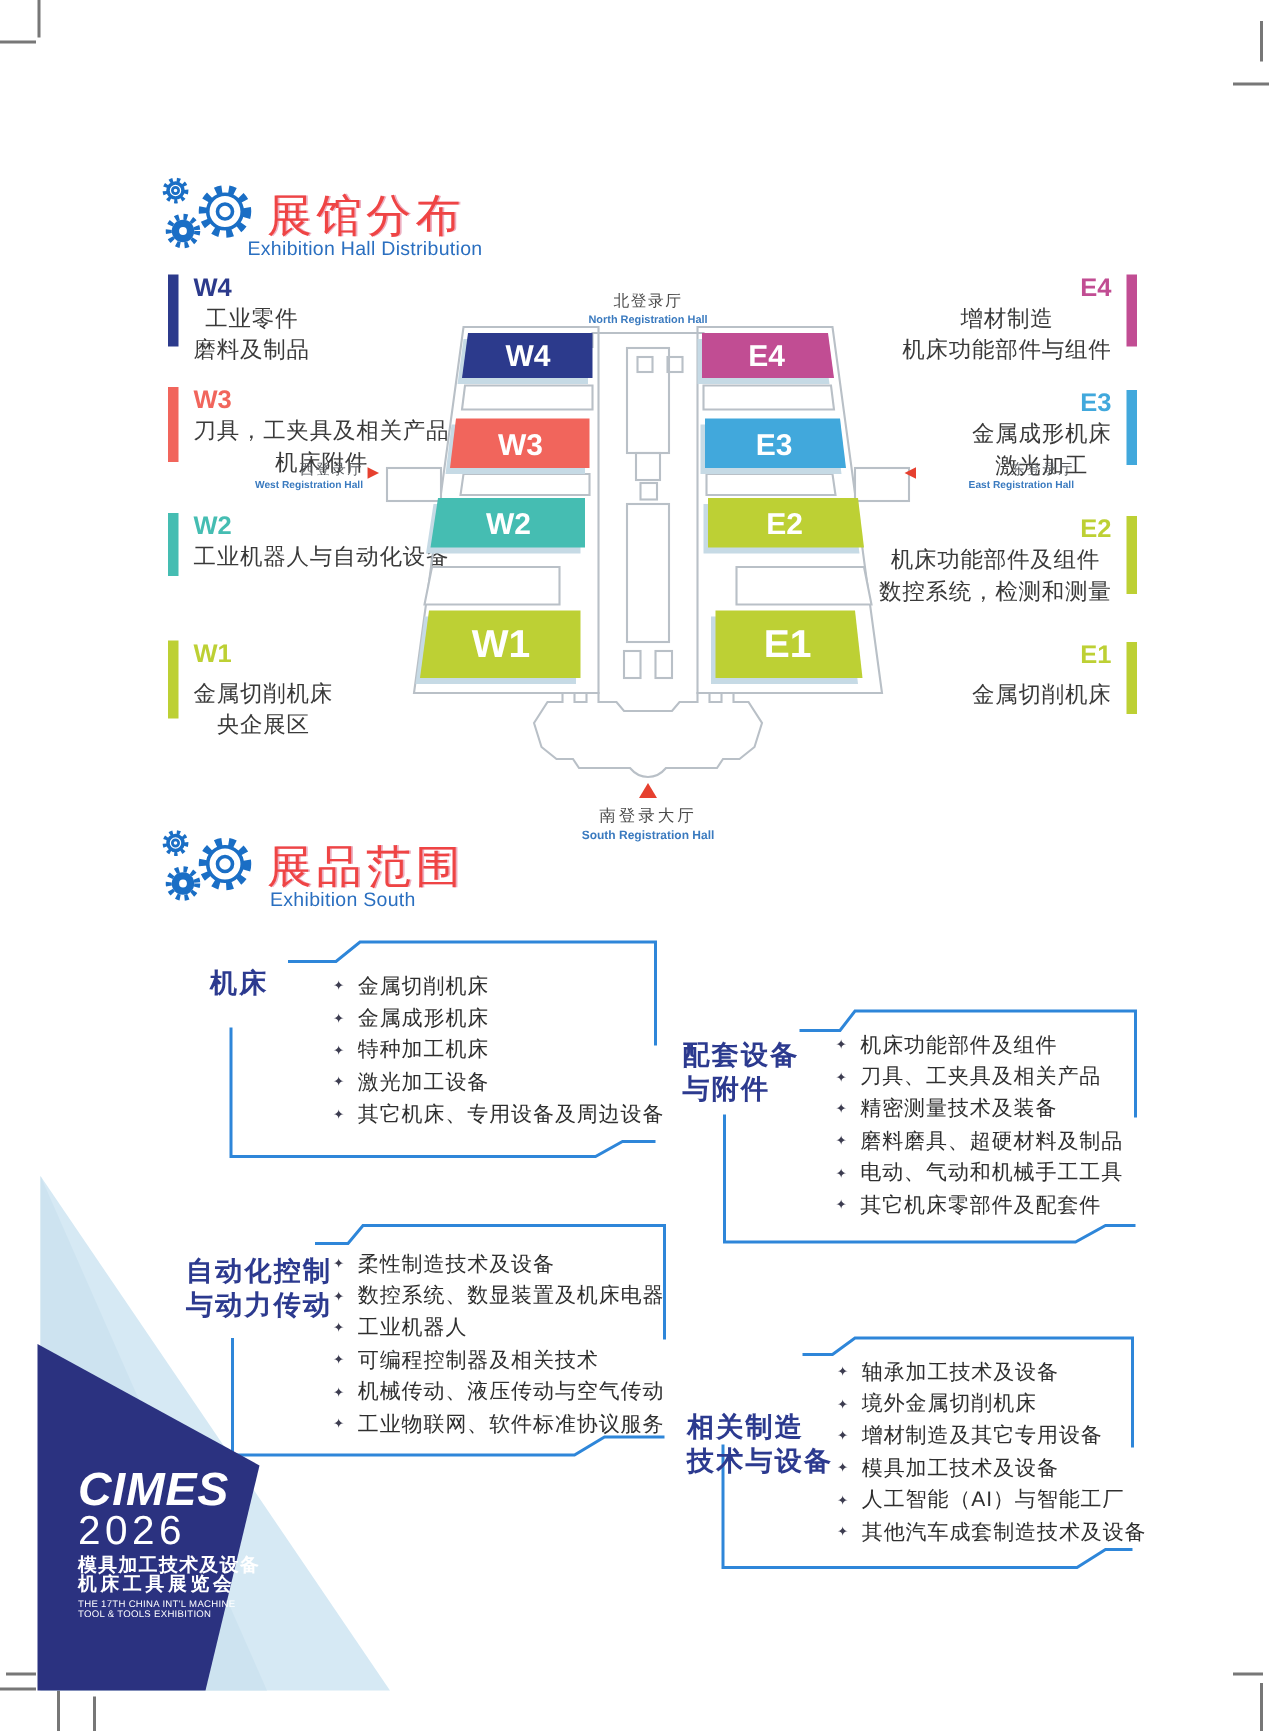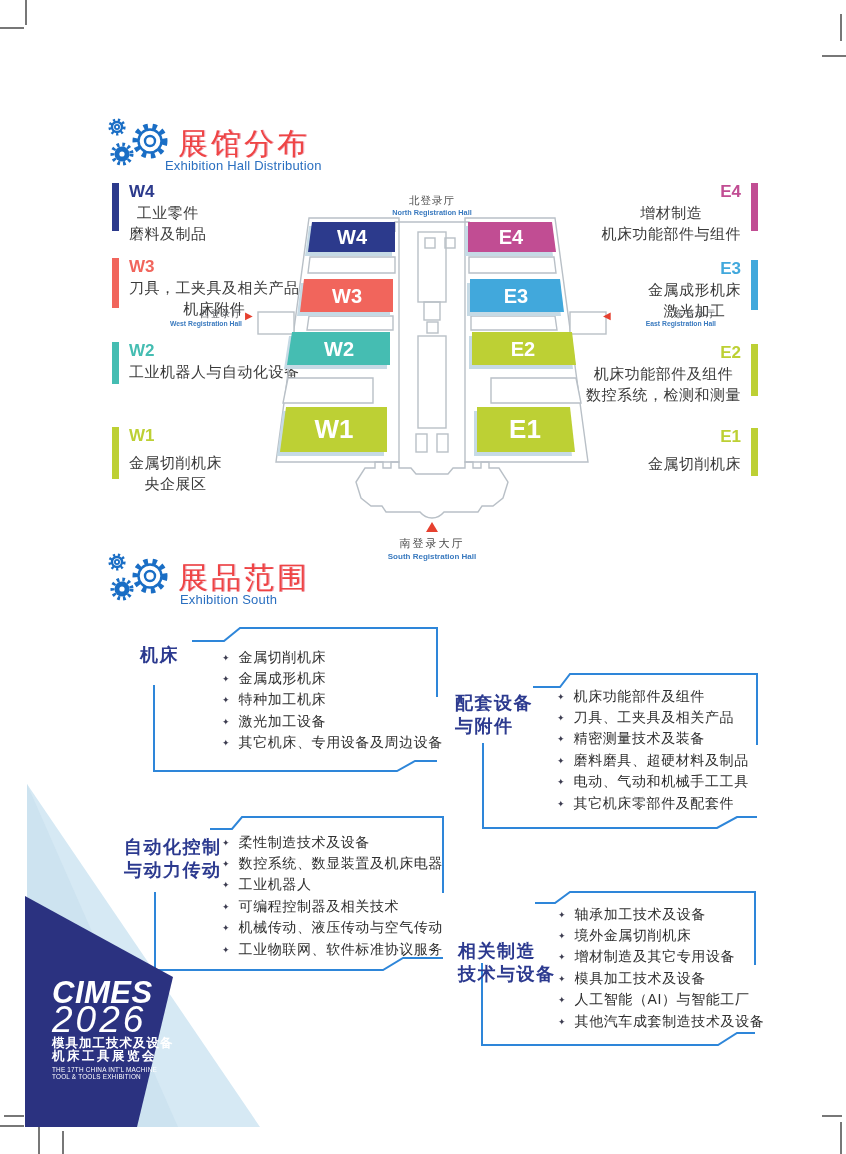--- a/index.html
+++ b/index.html
@@ -30,21 +30,21 @@
              line-height:23px;letter-spacing:1.5px;white-space:nowrap;}
   ul.items{position:absolute;list-style:none;margin:0;padding:0;}
   ul.items li{height:21.4px;display:flex;align-items:center;white-space:nowrap;}
   ul.items .blt{font-size:9px;color:#3c3c50;margin-right:9px;}
   ul.items .txt{font-size:14px;color:#2f2f2f;letter-spacing:.6px;}
   svg.border{position:absolute;pointer-events:none;}
   svg.border polyline{fill:none;stroke:#2e86d9;stroke-width:2;}
   
   .logo{position:absolute;left:52px;top:979px;color:#fff;}
   .logo .brand{font-size:31px;font-weight:bold;font-style:italic;letter-spacing:.5px;line-height:28px;}
-  .logo .year{font-size:37px;font-weight:normal;letter-spacing:3px;line-height:26px;font-style:italic;}
+  .logo .year{font-size:27px;font-weight:normal;letter-spacing:3px;line-height:26px;}
   .logo .zh1{font-size:12.5px;font-weight:bold;letter-spacing:1px;line-height:13px;margin-top:4px;}
   .logo .zh2{font-size:12.5px;font-weight:bold;letter-spacing:2.5px;line-height:13px;}
   .logo .en{font-size:6.4px;letter-spacing:.2px;line-height:7.2px;margin-top:3px;}
   .cm{position:absolute;background:#777;}
   text{font-family:"Liberation Sans","DejaVu Sans",sans-serif;}
 </style>
 </head>
 <body>
 
 <div class="cm" style="left:25px;top:0;width:1.5px;height:25px;"></div>

